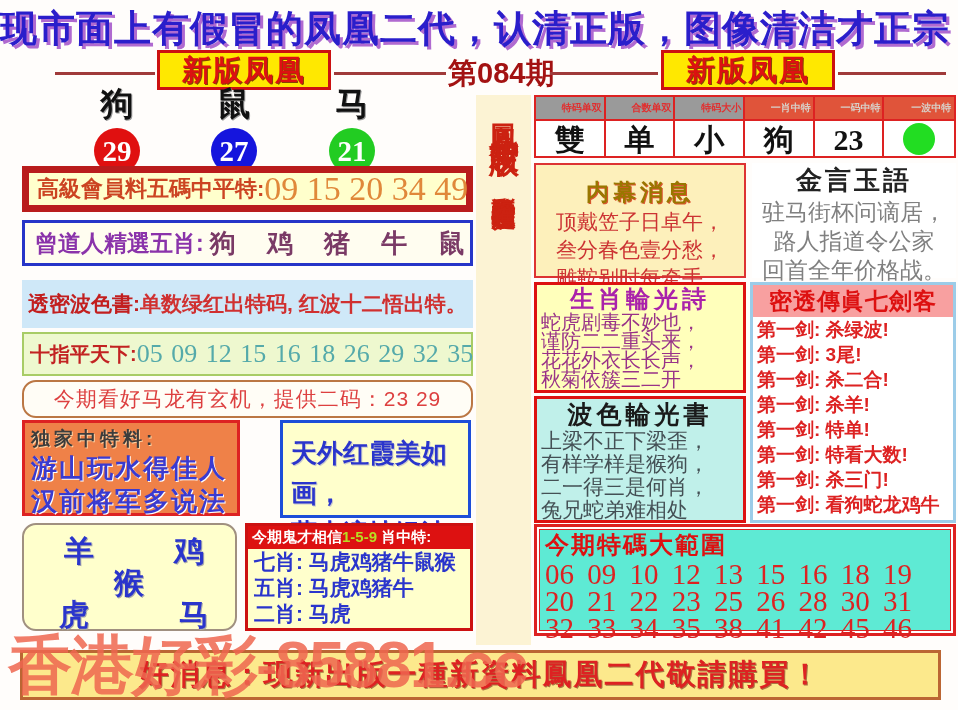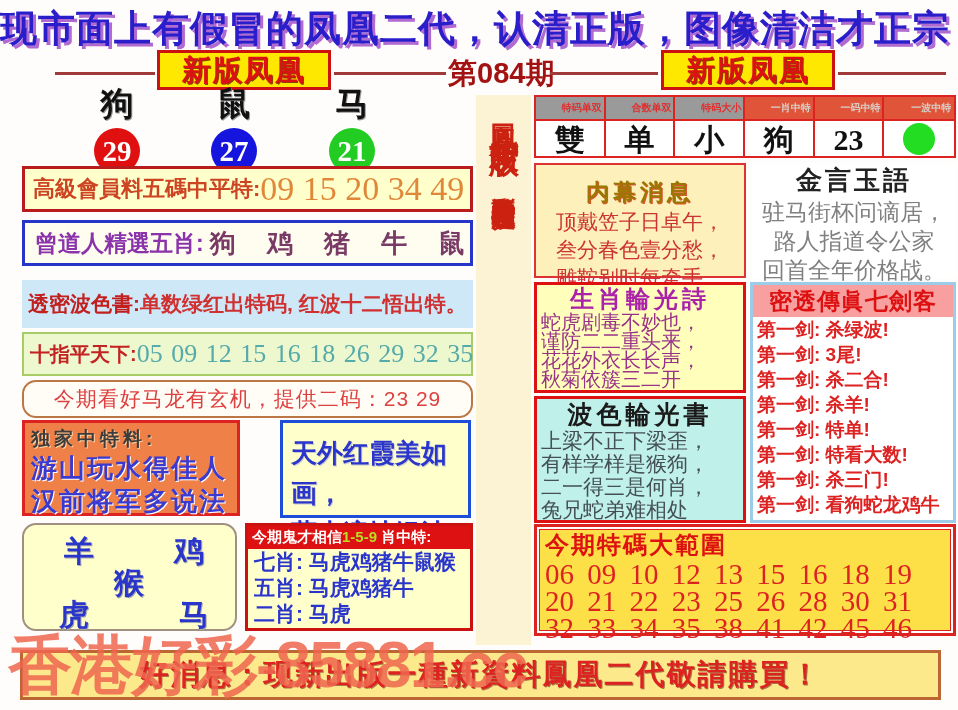--- a/index.html
+++ b/index.html
@@ -23,21 +23,21 @@
   .animals { position:absolute; left:22px; top:82px; width:451px; height:80px; }
   .an-col { position:absolute; width:80px; text-align:center; }
   .an-name { font-size:33px; font-weight:bold; color:#111; text-shadow:1px 1px 0 #999; }
   .ball { width:46px; height:46px; border-radius:50%; margin:1px auto 0;
     color:#fff; font-size:29px; font-weight:bold; line-height:46px; text-align:center;
     font-family:"Liberation Serif", serif; }
   .ball-red { background:#e01010; } .ball-blue { background:#1515dd; } .ball-green { background:#22cc22; }
 
   
   .lbox { position:absolute; left:22px; width:451px; }
-  .b-member { top:166px; height:46px; background:#ffffcc; border:3px solid #b91c1c;
+  .b-member { top:166px; height:46px; background:#ffffcc; border:7px solid #b91c1c;
     display:flex; align-items:center; padding-left:8px; white-space:nowrap; }
   .b-member .lab { font-size:22px; font-weight:bold; color:#cc4422; }
   .b-member .nums { font-size:34px; color:#e0883a; font-family:"Liberation Serif", serif; }
   .b-zeng { top:220px; height:46px; background:#fffdf0; border:3px solid #2635c8;
     display:flex; align-items:center; padding-left:10px; white-space:nowrap; }
   .b-zeng .lab { font-size:23px; font-weight:bold; color:#8a33aa; }
   .b-zeng .ani { font-size:26px; font-weight:bold; color:#7a3a66; letter-spacing:12px; margin-left:6px; }
   .b-bose { top:280px; height:48px; background:#cfe8f8; display:flex; align-items:center;
     padding-left:6px; white-space:nowrap; }
   .b-bose .lab { font-size:21px; font-weight:bold; color:#c21f1f; }
@@ -112,21 +112,21 @@
   .b-boselight .ln { font-size:21px; color:#445055; line-height:23px; padding-left:4px; white-space:nowrap; }
 
   .b-jianke { position:absolute; left:750px; top:282px; width:206px; height:241px;
     background:#fff; border:3px solid #9ccce8; }
   .b-jianke .ttl { background:#f8a0a0; color:#dd1111; font-size:23px; font-weight:bold;
     text-align:center; line-height:32px; letter-spacing:1px; }
   .b-jianke .ln { font-size:19px; font-weight:bold; color:#dd2222; line-height:25px;
     padding-left:4px; white-space:nowrap; }
 
   .b-range { position:absolute; left:534px; top:524px; width:422px; height:112px;
-    background:#fde047; border:3px solid #dd2222; box-shadow:inset 0 0 0 2px #fff, inset 0 0 0 3px #dd2222;
+    background:#5eead4; border:3px solid #dd2222; box-shadow:inset 0 0 0 2px #fff, inset 0 0 0 3px #dd2222;
     padding:2px 0 0 8px; }
   .b-range .ttl { font-size:24px; font-weight:bold; color:#dd1111; letter-spacing:2px; }
   .b-range .row { font-size:29px; color:#dd2222; font-family:"Liberation Serif", serif;
     line-height:27px; word-spacing:6px; white-space:nowrap; }
 
   
   .bottom-banner { position:absolute; left:20px; top:650px; width:921px; height:50px;
     background:#fce98c; border:3px solid #bb6633; display:flex; align-items:center;
     justify-content:center; }
   .bottom-banner .txt { font-size:29px; font-weight:bold; color:#dd2222; letter-spacing:2px;

